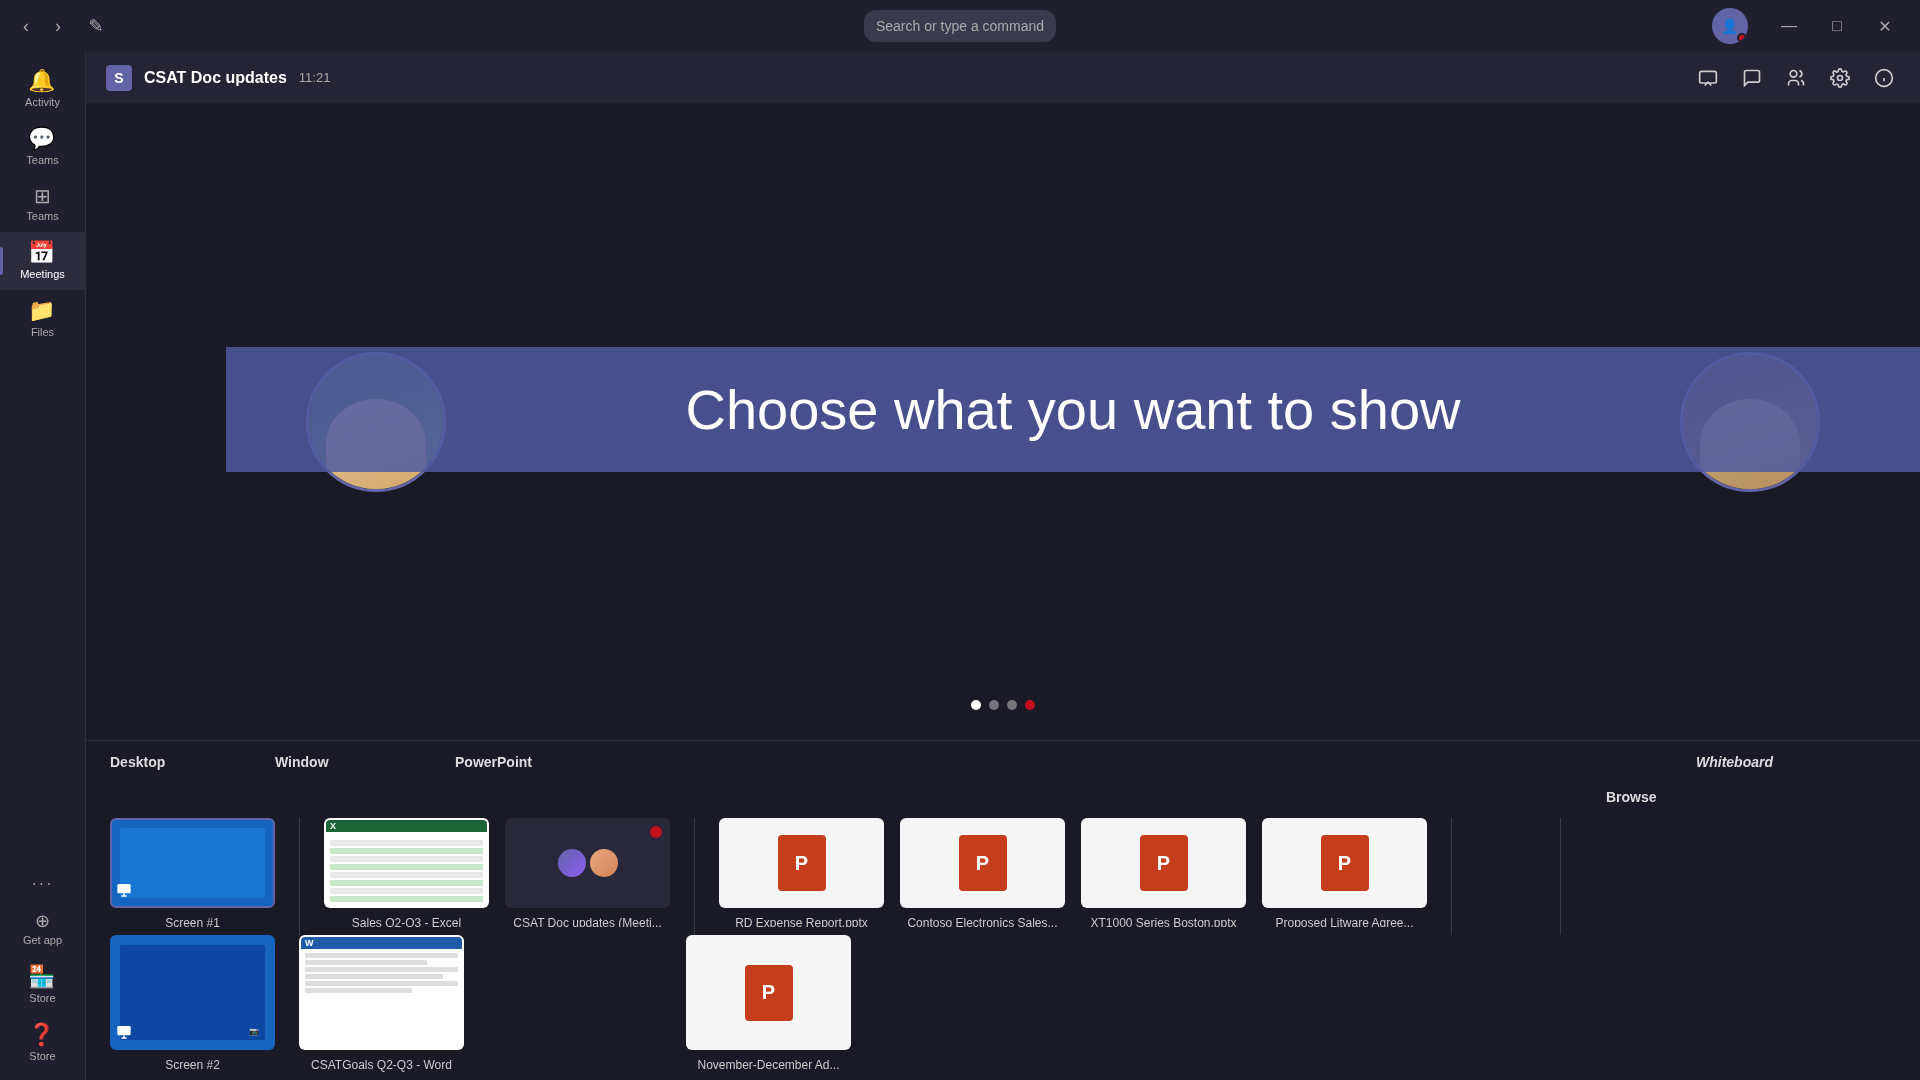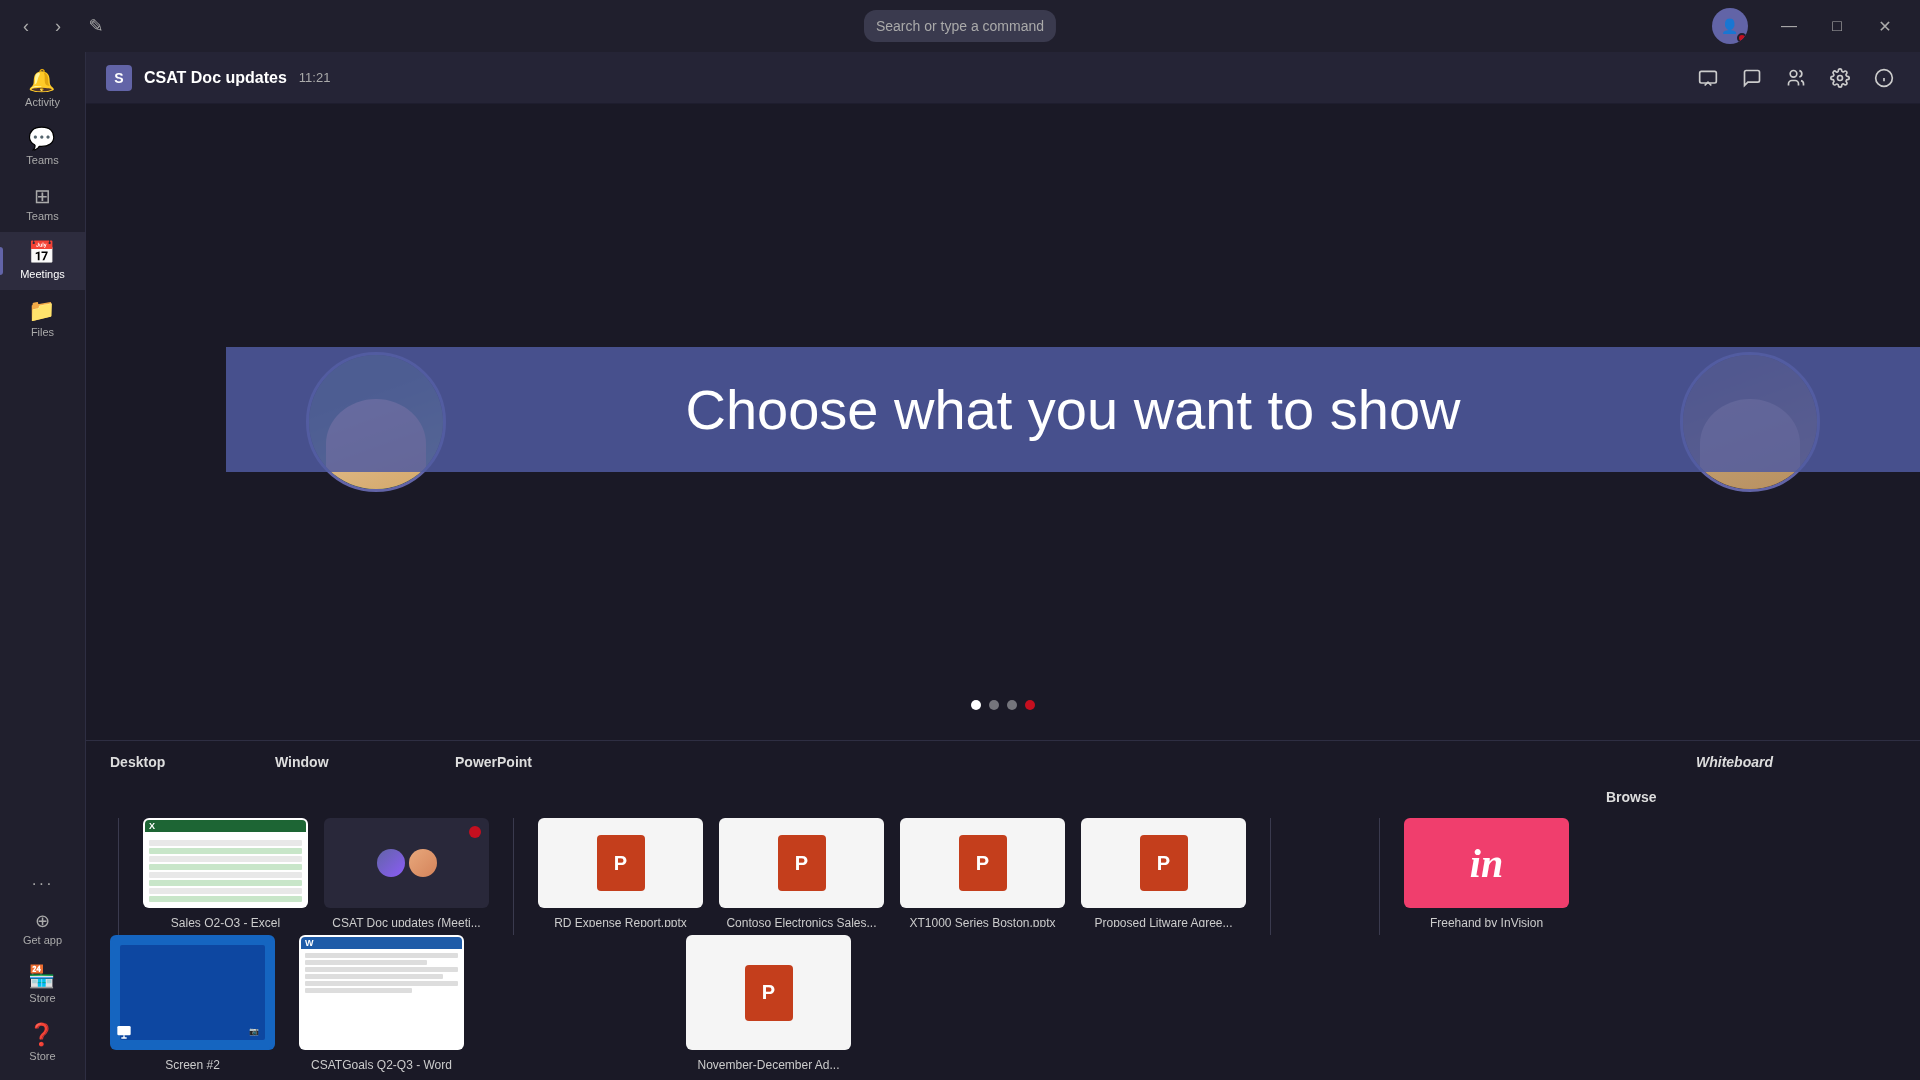--- a/index.html
+++ b/index.html
@@ -652,20 +652,35 @@
         <div style="width:90px;margin-top:35px;">
           <span class="share-category-label">Browse</span>
         </div>
         <div style="width:200px;font-style:italic;">
           <span class="share-category-label">Whiteboard</span>
         </div>
       </div>
 
       <div class="share-items">
 
+        <div class="share-item">
+          <div class="share-thumb selected desktop-thumb">
+            <div class="full-screen-thumb">
+              <div class="screen-inner"></div>
+              <div style="position:absolute;bottom:4px;left:4px;">
+                <svg width="16" height="16" viewBox="0 0 24 24" fill="white">
+                    <rect x="2" y="3" width="20" height="14" rx="2"></rect>
+                    <line x1="8" y1="21" x2="16" y2="21" stroke="white" stroke-width="2"></line>
+                    <line x1="12" y1="17" x2="12" y2="21" stroke="white" stroke-width="2"></line>
+                  </svg>
+              </div>
+            </div>
+          </div>
+          <span class="share-thumb-label">Screen #1</span>
+        </div>
 
         <div class="cat-sep"></div>
 
         <div class="share-item">
           <div class="share-thumb" style="position:relative; background:#fff;">
             <div class="excel-rows" style="height:100%; padding:20px 4px 4px; display:flex; flex-direction:column; gap:2px;">
               <div style="height:12px; background:#1d6534; width:100%; position:absolute; top:0; left:0; display:flex; align-items:center; padding:0 4px;">
                 <span style="color:#fff; font-size:9px; font-weight:bold;">X</span>
               </div>
               <div class="excel-row"></div>
@@ -721,26 +736,20 @@
           </div>
           <span class="share-thumb-label">Proposed Litware Agree...</span>
         </div>
 
         <div class="cat-sep"></div>
 
         <div style="width:60px;"></div>
 
         <div class="cat-sep"></div>
 
-        <div class="share-item">
-          <div class="share-thumb invision-thumb">
-            <span class="invision-logo">in</span>
-          </div>
-          <span class="share-thumb-label">Freehand by InVision</span>
-        </div>
       </div>
 
       <div class="share-items-row2">
 
         <div class="share-item">
           <div class="share-thumb desktop-thumb">
             <div class="full-screen-thumb" style="background:#1565c0;">
               <div style="position:absolute;top:8px;left:8px;right:8px;bottom:8px;background:#0d47a1;border-radius:2px;overflow:hidden;">
                 <div style="position:absolute;bottom:4px;right:6px;color:#fff;font-size:8px;">📷</div>
               </div>

